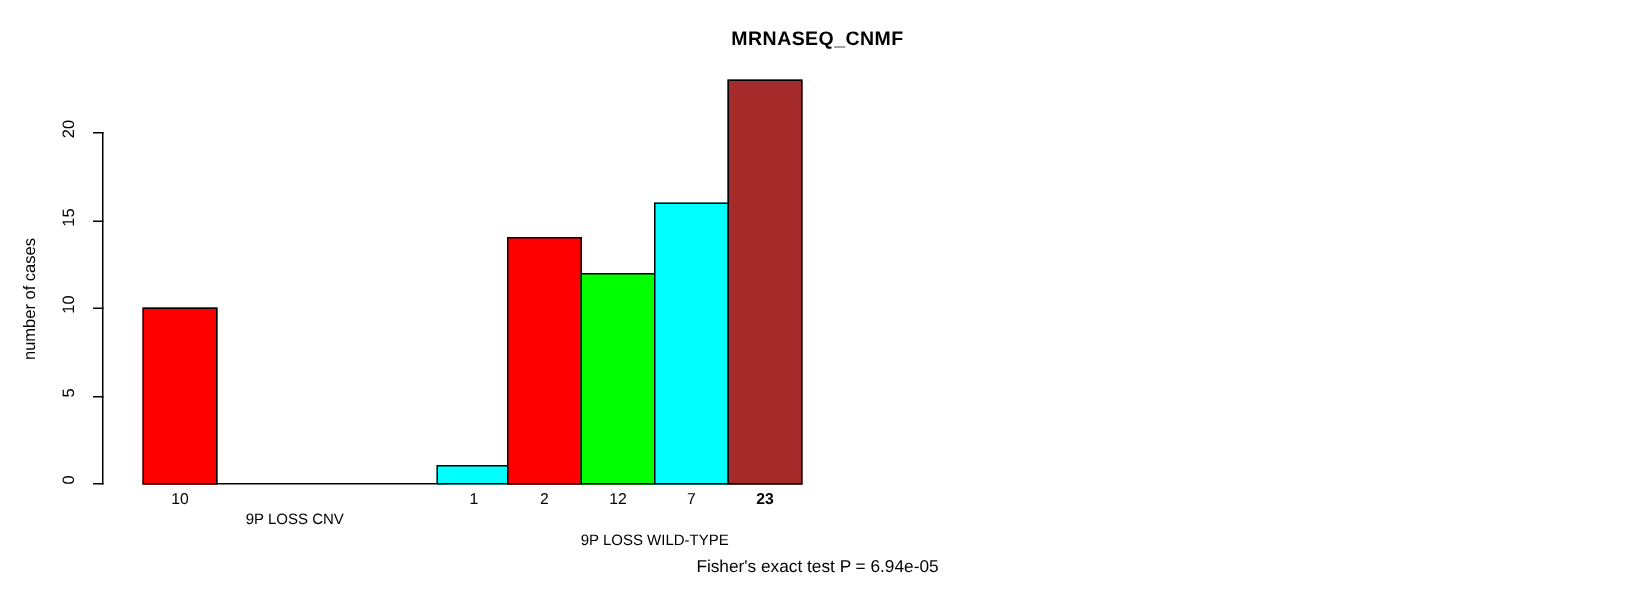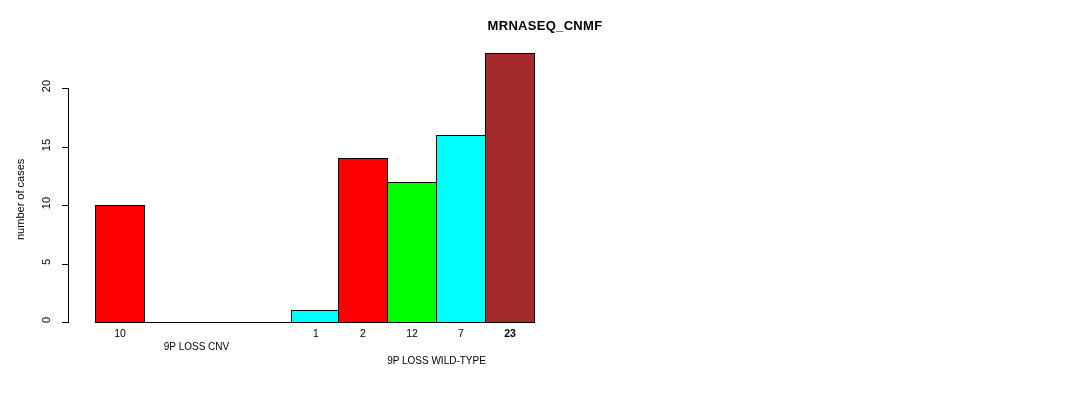--- a/index.html
+++ b/index.html
@@ -132,15 +132,16 @@
       <div class="bar-value" style="left: 338px; top: 327px; width: 50px;">2</div>
       <div class="bar" style="left: 387px; top: 181.6px; width: 50px; height: 141.4px; background: rgb(0, 255, 0);"></div>
       <div class="bar-value" style="left: 387px; top: 327px; width: 50px;">12</div>
       <div class="bar" style="left: 436px; top: 134.8px; width: 50px; height: 188.2px; background: rgb(0, 255, 255);"></div>
       <div class="bar-value" style="left: 436px; top: 327px; width: 50px;">7</div>
       <div class="bar" style="left: 485px; top: 52.9px; width: 50px; height: 270.1px; background: rgb(165, 42, 42);"></div>
       <div class="bar-value" style="left: 485px; top: 327px; width: 50px; font-weight: bold;">23</div>
       <div class="group-label" style="left: 286.5px; top: 355px; width: 300px;">9P LOSS WILD-TYPE</div>
     </div>
 
+  <div class="footer" style="top:372px;">Fisher's exact test P = 6.94e-05</div>
 
 
 </div>
 
 </body></html>

